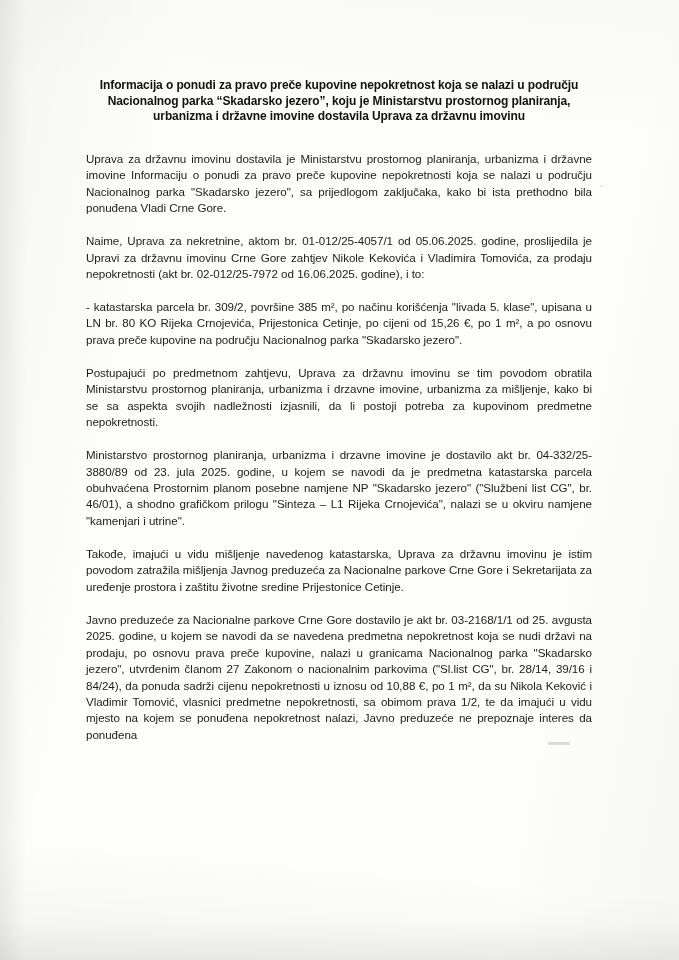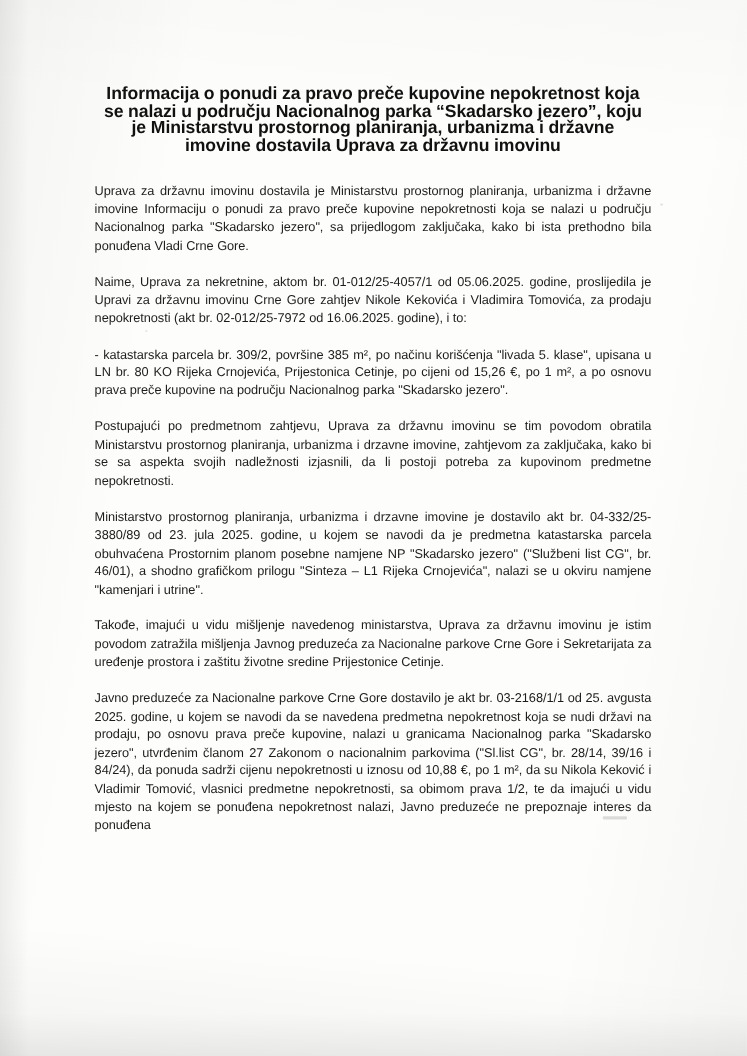--- a/index.html
+++ b/index.html
@@ -29,21 +29,21 @@
 
   .content {
     position: absolute;
     left: 86px;
     top: 78px;
     width: 506px;
   }
 
   .doc-title {
     font-weight: bold;
-    font-size: 16px;
+    font-size: 12px;
     line-height: 15.6px;
     text-align: center;
     letter-spacing: -0.1px;
     margin: 0 0 26px 0;
     color: #111;
     padding: 0 4px;
   }
 
   .para {
     font-size: 11.6px;
@@ -95,22 +95,22 @@
   <div class="content">
 
     <h1 class="doc-title">Informacija o ponudi za pravo preče kupovine nepokretnost koja se nalazi u području Nacionalnog parka “Skadarsko jezero”, koju je Ministarstvu prostornog planiranja, urbanizma i državne imovine dostavila Uprava za državnu imovinu</h1>
 
     <p class="para">Uprava za državnu imovinu dostavila je Ministarstvu prostornog planiranja, urbanizma i državne imovine Informaciju o ponudi za pravo preče kupovine nepokretnosti koja se nalazi u području Nacionalnog parka "Skadarsko jezero", sa prijedlogom zaključaka, kako bi ista prethodno bila ponuđena Vladi Crne Gore.</p>
 
     <p class="para">Naime, Uprava za nekretnine, aktom br. 01-012/25-4057/1 od 05.06.2025. godine, proslijedila je Upravi za državnu imovinu Crne Gore zahtjev Nikole Kekovića i Vladimira Tomovića, za prodaju nepokretnosti (akt br. 02-012/25-7972 od 16.06.2025. godine), i to:</p>
 
     <p class="para">- katastarska parcela br. 309/2, površine 385 m², po načinu korišćenja "livada 5. klase", upisana u LN br. 80 KO Rijeka Crnojevića, Prijestonica Cetinje, po cijeni od 15,26 €, po 1 m², a po osnovu prava preče kupovine na području Nacionalnog parka "Skadarsko jezero".</p>
 
-    <p class="para">Postupajući po predmetnom zahtjevu, Uprava za državnu imovinu se tim povodom obratila Ministarstvu prostornog planiranja, urbanizma i drzavne imovine, zahtjevom za zaključaka, kako bi se sa aspekta svojih nadležnosti izjasnili, da li postoji potreba za kupovinom predmetne nepokretnosti.</p>
+    <p class="para">Postupajući po predmetnom zahtjevu, Uprava za državnu imovinu se tim povodom obratila Ministarstvu prostornog planiranja, urbanizma i drzavne imovine, urbanizma za mišljenje, kako bi se sa aspekta svojih nadležnosti izjasnili, da li postoji potreba za kupovinom predmetne nepokretnosti.</p>
 
     <p class="para">Ministarstvo prostornog planiranja, urbanizma i drzavne imovine je dostavilo akt br. 04-332/25-3880/89 od 23. jula 2025. godine, u kojem se navodi da je predmetna katastarska parcela obuhvaćena Prostornim planom posebne namjene NP "Skadarsko jezero" ("Službeni list CG", br. 46/01), a shodno grafičkom prilogu "Sinteza – L1 Rijeka Crnojevića", nalazi se u okviru namjene "kamenjari i utrine".</p>
 
-    <p class="para">Takođe, imajući u vidu mišljenje navedenog ministarstva, Uprava za državnu imovinu je istim povodom zatražila mišljenja Javnog preduzeća za Nacionalne parkove Crne Gore i Sekretarijata za uređenje prostora i zaštitu životne sredine Prijestonice Cetinje.</p>
+    <p class="para">Takođe, imajući u vidu mišljenje navedenog katastarska, Uprava za državnu imovinu je istim povodom zatražila mišljenja Javnog preduzeća za Nacionalne parkove Crne Gore i Sekretarijata za uređenje prostora i zaštitu životne sredine Prijestonice Cetinje.</p>
 
     <p class="para">Javno preduzeće za Nacionalne parkove Crne Gore dostavilo je akt br. 03-2168/1/1 od 25. avgusta 2025. godine, u kojem se navodi da se navedena predmetna nepokretnost koja se nudi državi na prodaju, po osnovu prava preče kupovine, nalazi u granicama Nacionalnog parka "Skadarsko jezero", utvrđenim članom 27 Zakonom o nacionalnim parkovima ("Sl.list CG", br. 28/14, 39/16 i 84/24), da ponuda sadrži cijenu nepokretnosti u iznosu od 10,88 €, po 1 m², da su Nikola Keković i Vladimir Tomović, vlasnici predmetne nepokretnosti, sa obimom prava 1/2, te da imajući u vidu mjesto na kojem se ponuđena nepokretnost nalazi, Javno preduzeće ne prepoznaje interes da ponuđena</p>
 
   </div>
 </div>
 
 </body></html>

